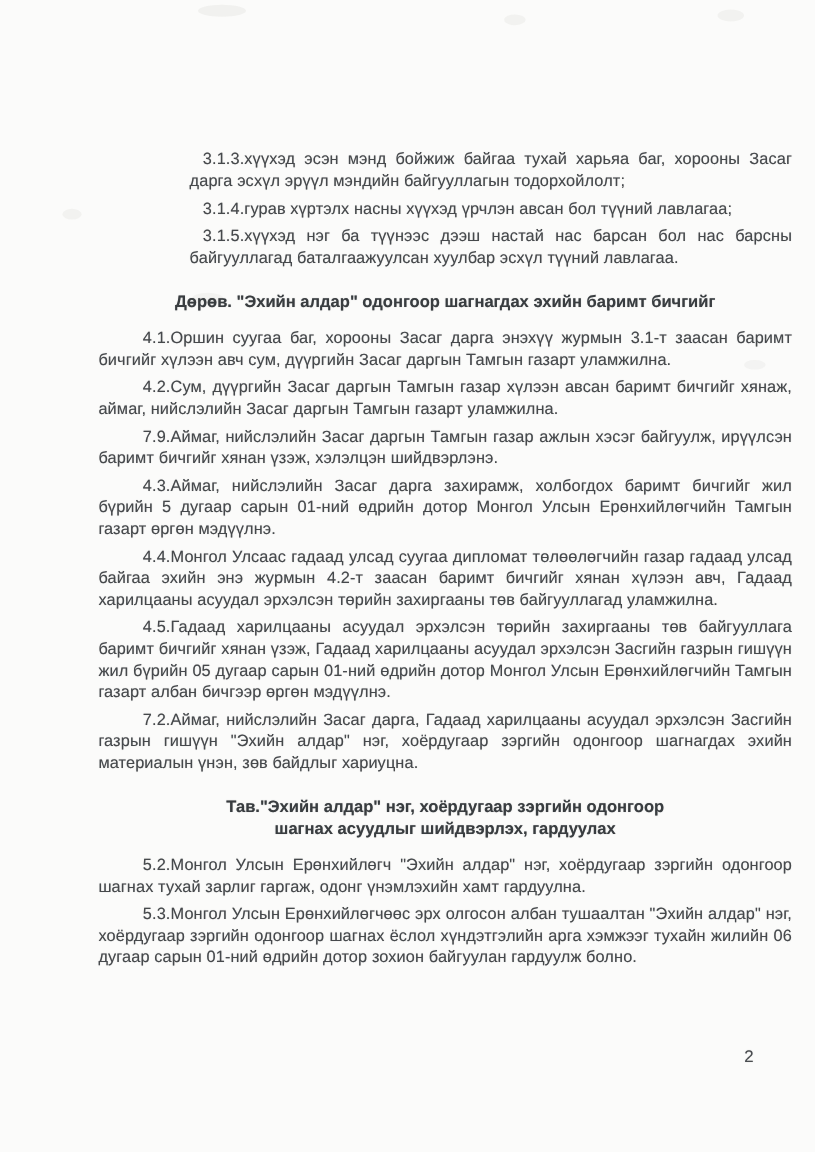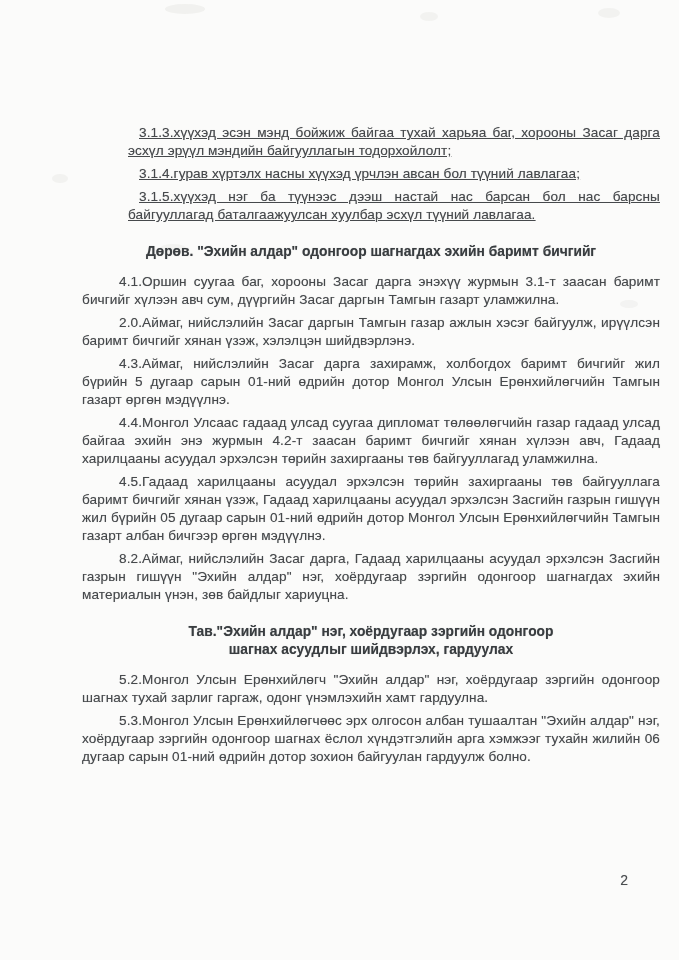--- a/index.html
+++ b/index.html
@@ -25,23 +25,22 @@
   .para {
     margin: 0 0 5px 0;
     font-size: 13.6px;
     line-height: 18px;
     text-align: justify;
     text-indent: 37px;
     letter-spacing: 0.1px;
     text-shadow: 0 0 0.7px rgba(70, 73, 76, 0.45);
   }
   .sub .para {
-    margin-left: 46px;
+    margin-left: 76px;
     text-indent: 11px;
-    text-decoration: underline;
   }
   .section-heading {
     font-weight: bold;
     text-align: center;
     font-size: 13.8px;
     line-height: 18px;
     color: #393d40;
     margin: 19px 0 12px 0;
     text-shadow: 0 0 0.7px rgba(57, 61, 64, 0.5);
   }
@@ -79,25 +78,26 @@
       <p class="para">3.1.3.хүүхэд эсэн мэнд бойжиж байгаа тухай харьяа баг, хорооны Засаг дарга эсхүл эрүүл мэндийн байгууллагын тодорхойлолт;</p>
       <p class="para">3.1.4.гурав хүртэлх насны хүүхэд үрчлэн авсан бол түүний лавлагаа;</p>
       <p class="para">3.1.5.хүүхэд нэг ба түүнээс дээш настай нас барсан бол нас барсны байгууллагад баталгаажуулсан хуулбар эсхүл түүний лавлагаа.</p>
     </div>
 
     <h2 class="section-heading">
       <span>Дөрөв. "Эхийн алдар" одонгоор шагнагдах эхийн баримт бичгийг</span>
     </h2>
 
     <p class="para">4.1.Оршин суугаа баг, хорооны Засаг дарга энэхүү журмын 3.1-т заасан баримт бичгийг хүлээн авч сум, дүүргийн Засаг даргын Тамгын газарт уламжилна.</p>
-    <p class="para">2.0.Аймаг, нийслэлийн Засаг даргын Тамгын газар ажлын хэсэг байгуулж, ирүүлсэн баримт бичгийг хянан үзэж, хэлэлцэн шийдвэрлэнэ.</p>
+    <p class="para">4.2.Сум, дүүргийн Засаг даргын Тамгын газар хүлээн авсан баримт бичгийг хянаж, аймаг, нийслэлийн Засаг даргын Тамгын газарт уламжилна.</p>
+    <p class="para">7.9.Аймаг, нийслэлийн Засаг даргын Тамгын газар ажлын хэсэг байгуулж, ирүүлсэн баримт бичгийг хянан үзэж, хэлэлцэн шийдвэрлэнэ.</p>
     <p class="para">4.3.Аймаг, нийслэлийн Засаг дарга захирамж, холбогдох баримт бичгийг жил бүрийн 5 дугаар сарын 01-ний өдрийн дотор Монгол Улсын Ерөнхийлөгчийн Тамгын газарт өргөн мэдүүлнэ.</p>
     <p class="para">4.4.Монгол Улсаас гадаад улсад суугаа дипломат төлөөлөгчийн газар гадаад улсад байгаа эхийн энэ журмын 4.2-т заасан баримт бичгийг хянан хүлээн авч, Гадаад харилцааны асуудал эрхэлсэн төрийн захиргааны төв байгууллагад уламжилна.</p>
     <p class="para">4.5.Гадаад харилцааны асуудал эрхэлсэн төрийн захиргааны төв байгууллага баримт бичгийг хянан үзэж, Гадаад харилцааны асуудал эрхэлсэн Засгийн газрын гишүүн жил бүрийн 05 дугаар сарын 01-ний өдрийн дотор Монгол Улсын Ерөнхийлөгчийн Тамгын газарт албан бичгээр өргөн мэдүүлнэ.</p>
-    <p class="para">8.2.Аймаг, нийслэлийн Засаг дарга, Гадаад харилцааны асуудал эрхэлсэн Засгийн газрын гишүүн "Эхийн алдар" нэг, хоёрдугаар зэргийн одонгоор шагнагдах эхийн материалын үнэн, зөв байдлыг хариуцна.</p>
+    <p class="para">7.2.Аймаг, нийслэлийн Засаг дарга, Гадаад харилцааны асуудал эрхэлсэн Засгийн газрын гишүүн "Эхийн алдар" нэг, хоёрдугаар зэргийн одонгоор шагнагдах эхийн материалын үнэн, зөв байдлыг хариуцна.</p>
 
     <h2 class="section-heading">
       <span>Тав."Эхийн алдар" нэг, хоёрдугаар зэргийн одонгоор</span>
       <span>шагнах асуудлыг шийдвэрлэх, гардуулах</span>
     </h2>
 
     <p class="para">5.2.Монгол Улсын Ерөнхийлөгч "Эхийн алдар" нэг, хоёрдугаар зэргийн одонгоор шагнах тухай зарлиг гаргаж, одонг үнэмлэхийн хамт гардуулна.</p>
     <p class="para">5.3.Монгол Улсын Ерөнхийлөгчөөс эрх олгосон албан тушаалтан "Эхийн алдар" нэг, хоёрдугаар зэргийн одонгоор шагнах ёслол хүндэтгэлийн арга хэмжээг тухайн жилийн 06 дугаар сарын 01-ний өдрийн дотор зохион байгуулан гардуулж болно.</p>
 
   </div>

